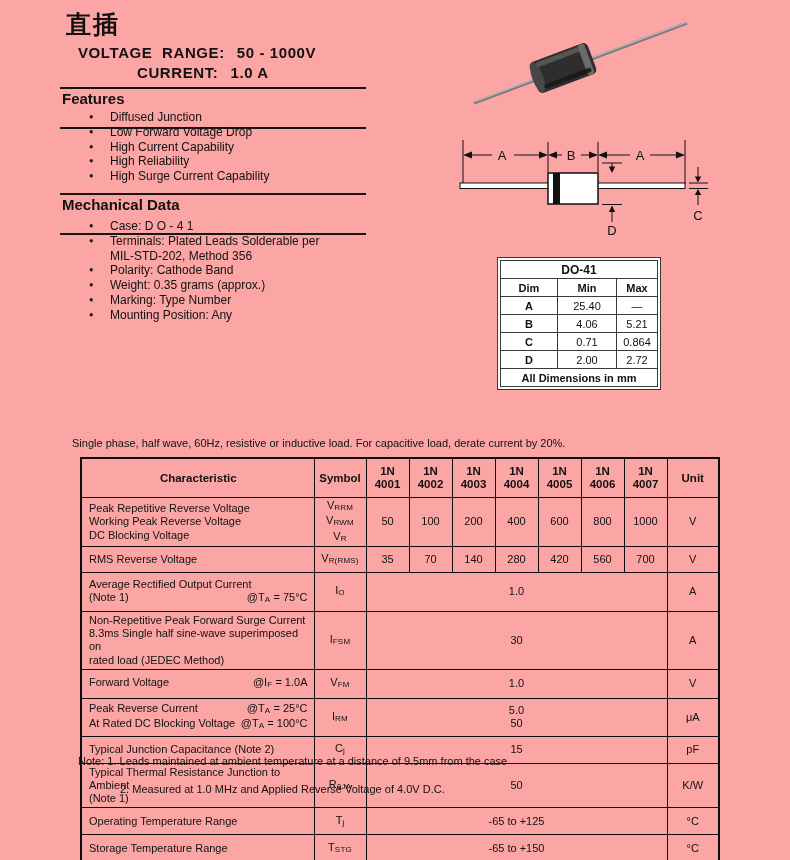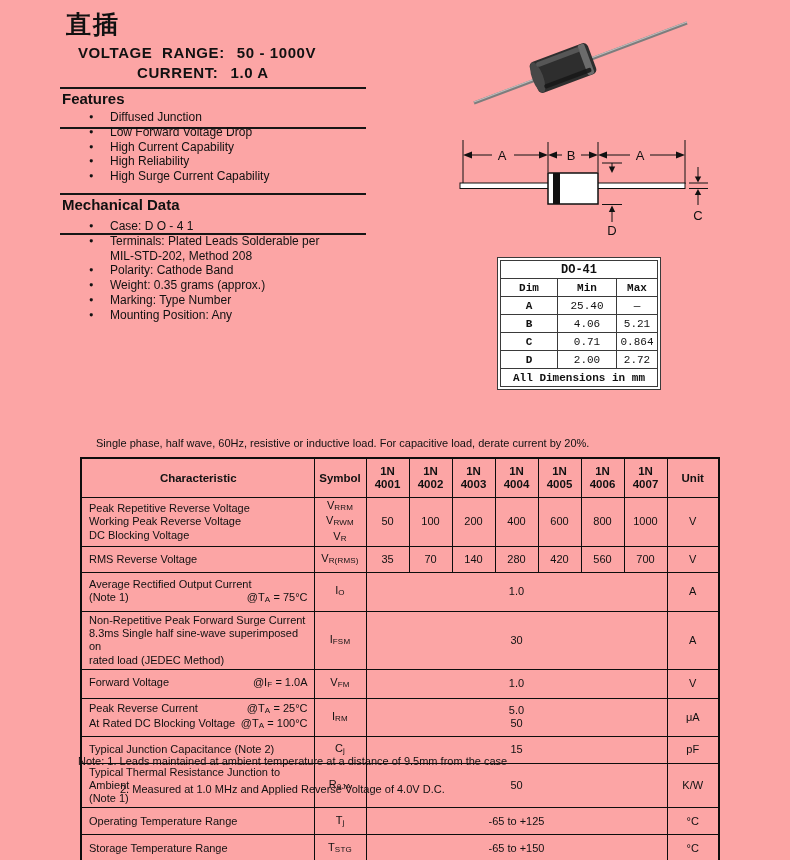--- a/index.html
+++ b/index.html
@@ -23,37 +23,37 @@
   .blist{position:absolute;left:88px;font-size:12px;}
   .bl-features{top:110px;}
   .bl-mech{top:219px;}
   .bitem{position:relative;padding-left:22px;line-height:14.8px;}
   .bitem::before{content:"●";position:absolute;left:1px;top:0;font-size:7.5px;line-height:14.8px;}
   .bcont{padding-left:22px;line-height:14.8px;}
 
   
   .dimbox{position:absolute;left:497px;top:257px;width:158px;border:1px solid #3a3a3a;padding:2px;background:#fff;}
   .dimt{border-collapse:collapse;width:100%;font-size:11px;text-align:center;}
-  .dimt td{border:1px solid #3a3a3a;height:17px;padding:0 2px;font-family:Liberation Mono, monospace;}
+  .dimt td{border:1px solid #3a3a3a;height:17px;padding:0 2px;}
   .dimt .b{font-weight:bold;}
   .dimt .t{font-size:12px;font-weight:bold;}
 
   
   .photo{position:absolute;left:468px;top:10px;}
   .diagram{position:absolute;left:450px;top:132px;}
   .diagram text{font-family:"Liberation Sans",sans-serif;font-size:13px;fill:#111;}
 
   
   .ratings-head{position:absolute;left:80px;top:404px;width:640px;box-sizing:border-box;
     border-top:3px solid #0d0d0d;border-bottom:2px solid #0d0d0d;padding:3px 6px 4px 8px;
     display:flex;align-items:baseline;}
   .ratings-head .h{font-size:15px;font-weight:bold;}
   .ratings-head .cond{font-size:11px;margin-left:16px;}
   .ss{font-size:8px;vertical-align:-1px;letter-spacing:.3px;}
-  .subtitle{position:absolute;left:96px;top:437px;font-size:11px;}
+  .subtitle{position:absolute;left:72px;top:437px;font-size:11px;}
 
   
   .main-wrap{position:absolute;left:80px;top:457px;}
   table.main{border-collapse:collapse;width:638px;font-size:11px;border:2px solid #0d0d0d;table-layout:fixed;}
   .main td{border:1px solid #0d0d0d;padding:0;vertical-align:middle;text-align:center;line-height:13.2px;}
   .main td.cchar{text-align:left;padding:2px 6px 2px 7px;}
   .main .hdr{font-weight:bold;font-size:11.5px;line-height:13px;}
   .main tr.h34 td{height:34px;}
   .main tr.h44 td{height:44px;}
   .main tr.h21 td{height:21px;}
@@ -151,21 +151,21 @@
     <div class="bitem">Low Forward Voltage Drop</div>
     <div class="bitem">High Current Capability</div>
     <div class="bitem">High Reliability</div>
     <div class="bitem">High Surge Current Capability</div>
   </div>
 
   <div class="sec-head sh-mech">Mechanical Data</div>
   <div class="blist bl-mech">
     <div class="bitem">Case:  D O - 4 1</div>
     <div class="bitem">Terminals: Plated Leads Solderable per</div>
-    <div class="bcont">MIL-STD-202, Method 208</div>
+    <div class="bcont">MIL-STD-202, Method 356</div>
     <div class="bitem">Polarity: Cathode Band</div>
     <div class="bitem">Weight: 0.35 grams (approx.)</div>
     <div class="bitem">Marking: Type Number</div>
     <div class="bitem">Mounting Position: Any</div>
   </div>
 
   <div class="dimbox">
     <table class="dimt">
       <tbody>
           <tr>

